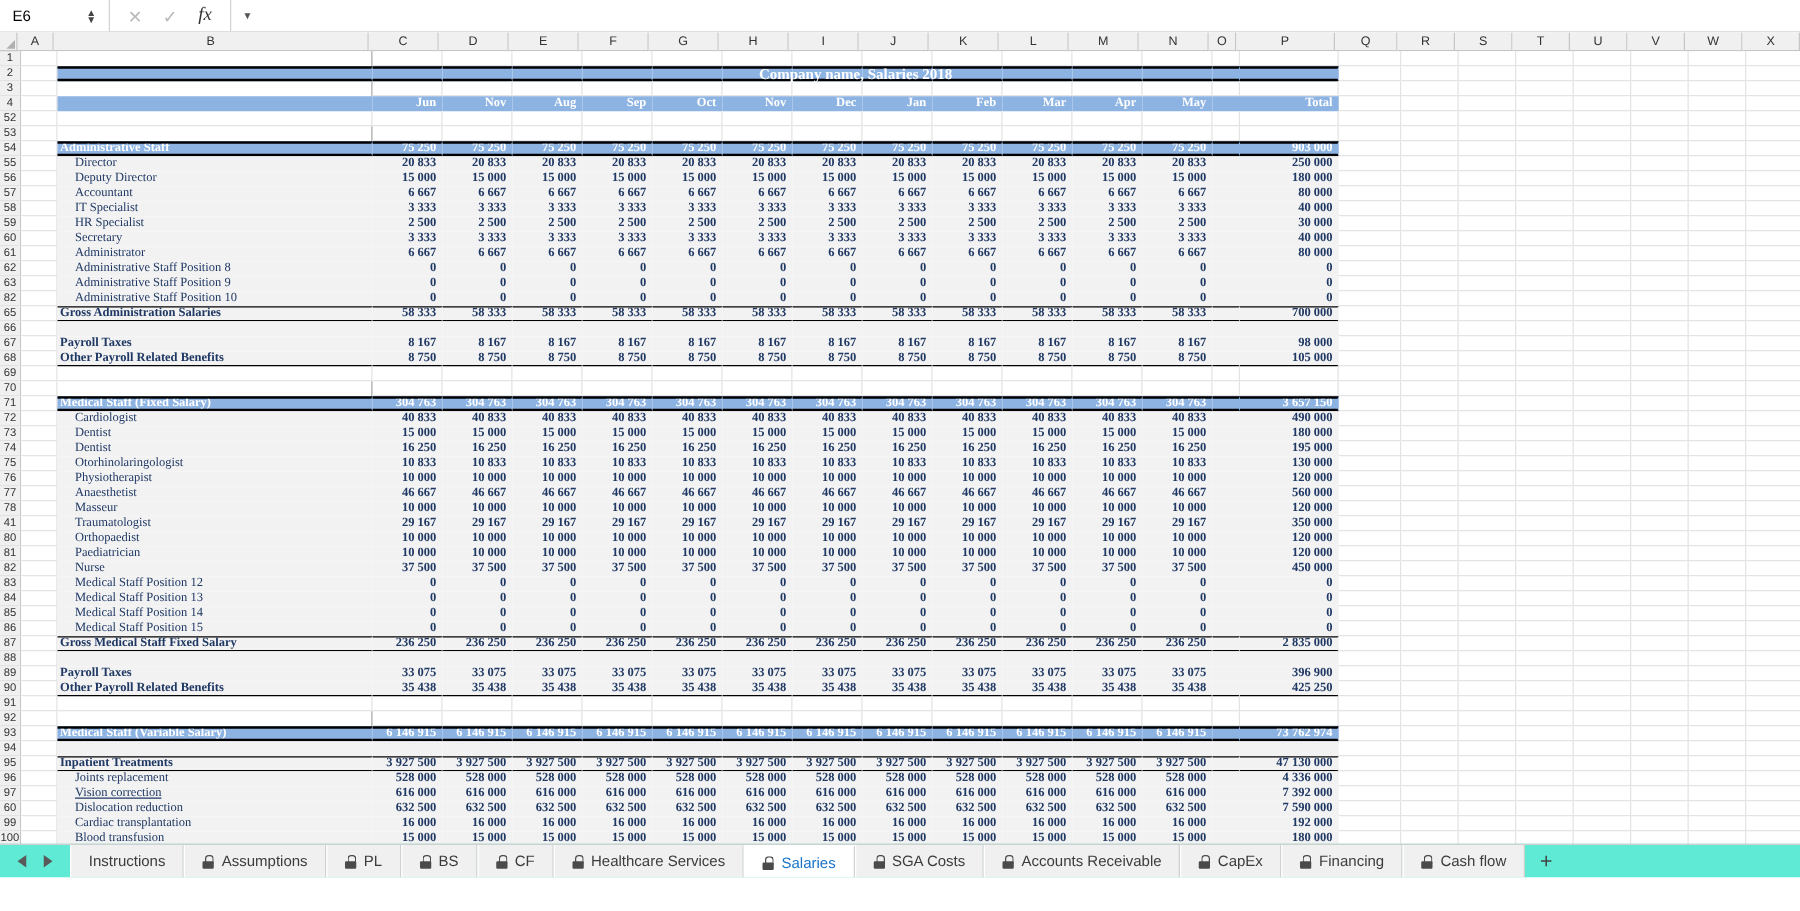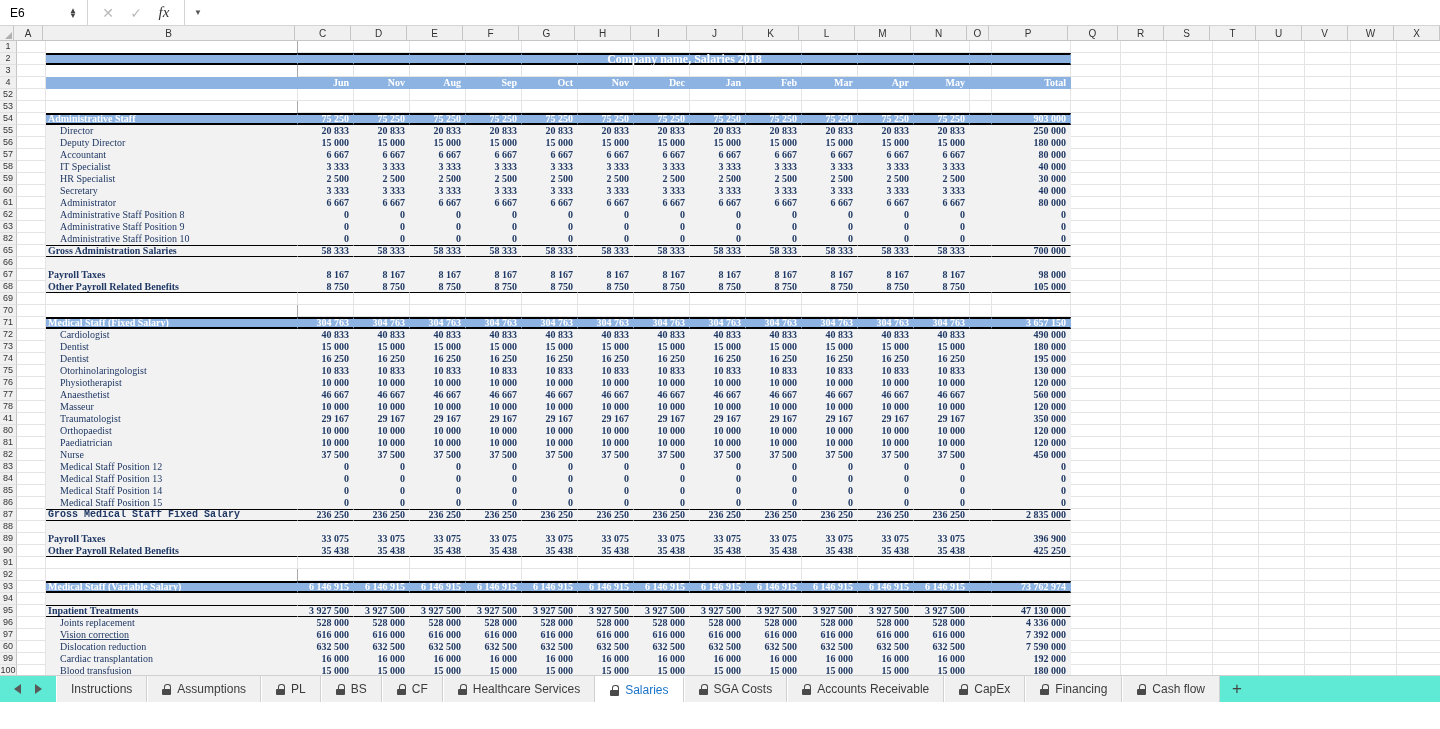--- a/index.html
+++ b/index.html
@@ -1343,21 +1343,21 @@
           <div class="cell gline" style="width: 46px; flex: 0 0 46px;"></div>
           <div class="cell gline" style="width: 46px; flex: 0 0 46px;"></div>
           <div class="cell gline" style="width: 46px; flex: 0 0 46px;"></div>
           <div class="cell gline" style="width: 46px; flex: 0 0 46px;"></div>
           <div class="cell gline" style="width: 46px; flex: 0 0 46px;"></div>
           <div class="cell gline" style="width: 46px; flex: 0 0 46px;"></div>
           <div class="cell gline" style="width: 46px; flex: 0 0 46px;"></div>
         </div>
         <div class="r">
           <div class="cell gline" style="width: 29px; flex: 0 0 29px;"></div>
-          <div class="cell data label b left ul-bot" style="width: 252px; flex: 0 0 252px; border-top: 1px solid rgb(0, 0, 0); font-family: Liberation Mono, monospace;">Gross Medical Staff Fixed Salary</div>
+          <div class="cell data label b left ul-bot" style="width: 252px; flex: 0 0 252px; border-top: 1px solid rgb(0, 0, 0);">Gross Medical Staff Fixed Salary</div>
           <div class="cell data b right ul-bot" style="width: 56px; flex: 0 0 56px; border-top: 1px solid rgb(0, 0, 0);">236 250</div>
           <div class="cell data b right ul-bot" style="width: 56px; flex: 0 0 56px; border-top: 1px solid rgb(0, 0, 0);">236 250</div>
           <div class="cell data b right ul-bot" style="width: 56px; flex: 0 0 56px; border-top: 1px solid rgb(0, 0, 0);">236 250</div>
           <div class="cell data b right ul-bot" style="width: 56px; flex: 0 0 56px; border-top: 1px solid rgb(0, 0, 0);">236 250</div>
           <div class="cell data b right ul-bot" style="width: 56px; flex: 0 0 56px; border-top: 1px solid rgb(0, 0, 0);">236 250</div>
           <div class="cell data b right ul-bot" style="width: 56px; flex: 0 0 56px; border-top: 1px solid rgb(0, 0, 0);">236 250</div>
           <div class="cell data b right ul-bot" style="width: 56px; flex: 0 0 56px; border-top: 1px solid rgb(0, 0, 0);">236 250</div>
           <div class="cell data b right ul-bot" style="width: 56px; flex: 0 0 56px; border-top: 1px solid rgb(0, 0, 0);">236 250</div>
           <div class="cell data b right ul-bot" style="width: 56px; flex: 0 0 56px; border-top: 1px solid rgb(0, 0, 0);">236 250</div>
           <div class="cell data b right ul-bot" style="width: 56px; flex: 0 0 56px; border-top: 1px solid rgb(0, 0, 0);">236 250</div>

